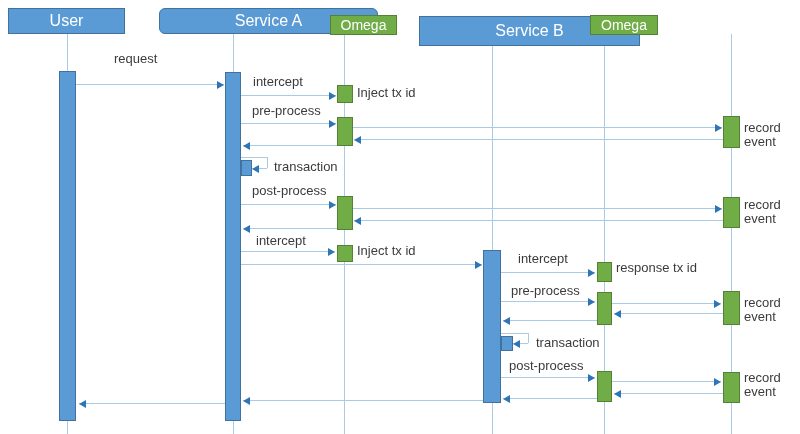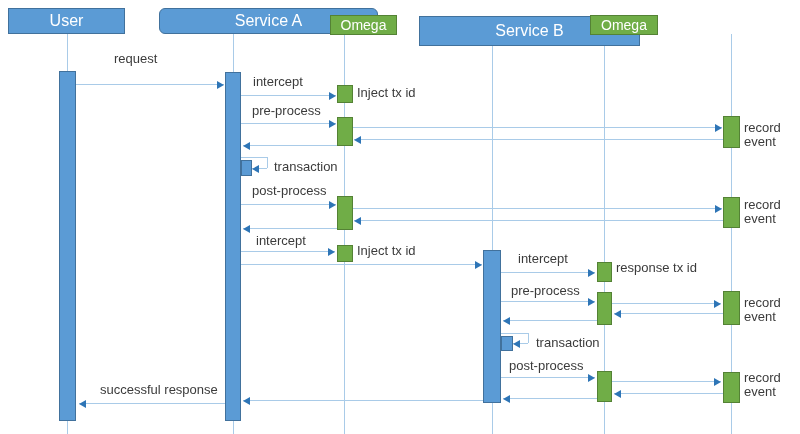--- a/index.html
+++ b/index.html
@@ -111,21 +111,20 @@
     <div class="ah right" style="left: 588px; top: 374px;"></div>
     <div class="mlabel" style="left: 509px; top: 359px;">post-process</div>
     <div class="mline" style="left: 612px; top: 381px; width: 109px;"></div>
     <div class="ah right" style="left: 714px; top: 378px;"></div>
     <div class="mline" style="left: 614px; top: 393px; width: 109px;"></div>
     <div class="ah left" style="left: 614px; top: 390px;"></div>
     <div class="mline" style="left: 503px; top: 398px; width: 94px;"></div>
     <div class="ah left" style="left: 503px; top: 395px;"></div>
     <div class="mline" style="left: 243px; top: 400px; width: 240px;"></div>
     <div class="ah left" style="left: 243px; top: 397px;"></div>
-    <div class="mlabel" style="left: 100px; top: 383px;">successful response</div>
     <div class="mline" style="left: 79px; top: 403px; width: 146px;"></div>
     <div class="ah left" style="left: 79px; top: 400px;"></div>
     <div class="mline" style="left: 241px; top: 157px; width: 26px;"></div>
     <div class="vline" style="left: 267px; top: 157px; height: 11px;"></div>
     <div class="mline" style="left: 252px; top: 168px; width: 15px;"></div>
     <div class="ah left" style="left: 252px; top: 165px;"></div>
     <div class="mlabel" style="left: 274px; top: 160px;">transaction</div>
     <div class="mline" style="left: 501px; top: 333px; width: 27px;"></div>
     <div class="vline" style="left: 528px; top: 333px; height: 10px;"></div>
     <div class="mline" style="left: 513px; top: 343px; width: 15px;"></div>

